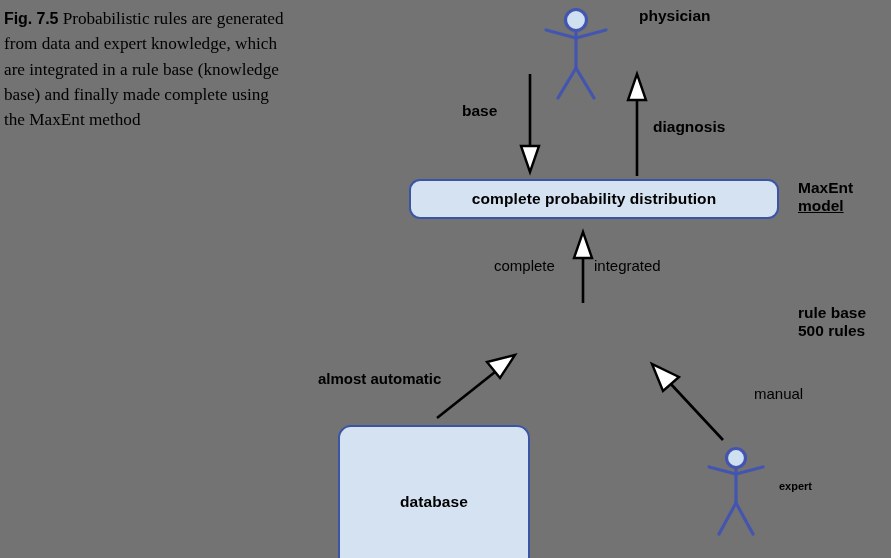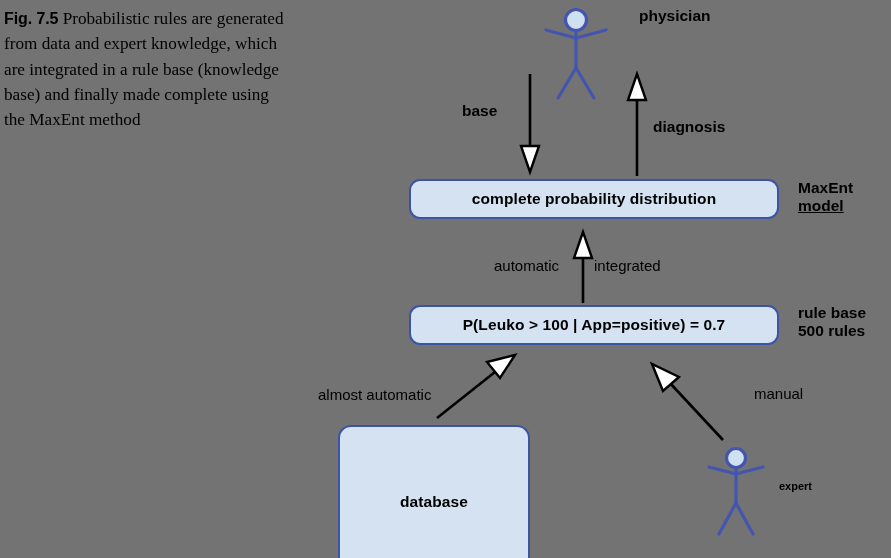--- a/index.html
+++ b/index.html
@@ -88,40 +88,39 @@
 <body>
 
 <div id="page">
 
   <div id="caption">
     <span class="fignum">Fig. 7.5</span><span> </span><span class="captxt">Probabilistic rules are generated from data and expert knowledge, which are integrated in a rule base (knowledge base) and finally made complete using the MaxEnt method</span>
   </div>
 
   <div class="node" id="node-cpd">complete probability distribution</div>
 
-  <div class="node" id="node-rule">P(Leuko &gt; 100 | App=positive) = 0.7</div>
 
   <div class="node" id="node-db">database</div>
 
   <div class="lbl bold" style="left:639px; top:7px;">physician</div>
 
   <div class="lbl bold" style="left:462px; top:102px;">base</div>
 
   <div class="lbl bold" style="left:653px; top:118px;">diagnosis</div>
 
   <div class="lbl bold" style="left:798px; top:179px;text-align:center;">MaxEnt</div>
   <div class="lbl bold" style="left:798px; top:197px;text-decoration:underline;">model</div>
 
-  <div class="lbl reg" style="left:494px; top:257px;">automatic</div>
+  <div class="lbl reg" style="left:494px; top:257px;">complete</div>
   <div class="lbl reg" style="left:594px; top:257px;">integrated</div>
 
   <div class="lbl bold" style="left:798px; top:304px;">rule base</div>
   <div class="lbl bold" style="left:798px; top:322px;">500 rules</div>
 
-  <div class="lbl reg" style="left:318px; top:386px;">almost automatic</div>
+  <div class="lbl reg" style="left:318px; top:370px;font-weight:bold;">almost automatic</div>
 
   <div class="lbl reg" style="left:707px; top:385px;margin-left:47px;">manual</div>
 
   <div class="lbl bold" style="left:779px; top:480px; font-size:11px;">expert</div>
 
   <svg id="art" viewBox="0 0 891 558">
 
     <g stroke="#4455b0" stroke-width="3.2" fill="none" stroke-linecap="round">
       <circle cx="576" cy="20" r="10.5" fill="#cfe0f0" stroke="#4455b0" stroke-width="3.2"></circle>
       <line x1="576" y1="31" x2="576" y2="68"></line>

